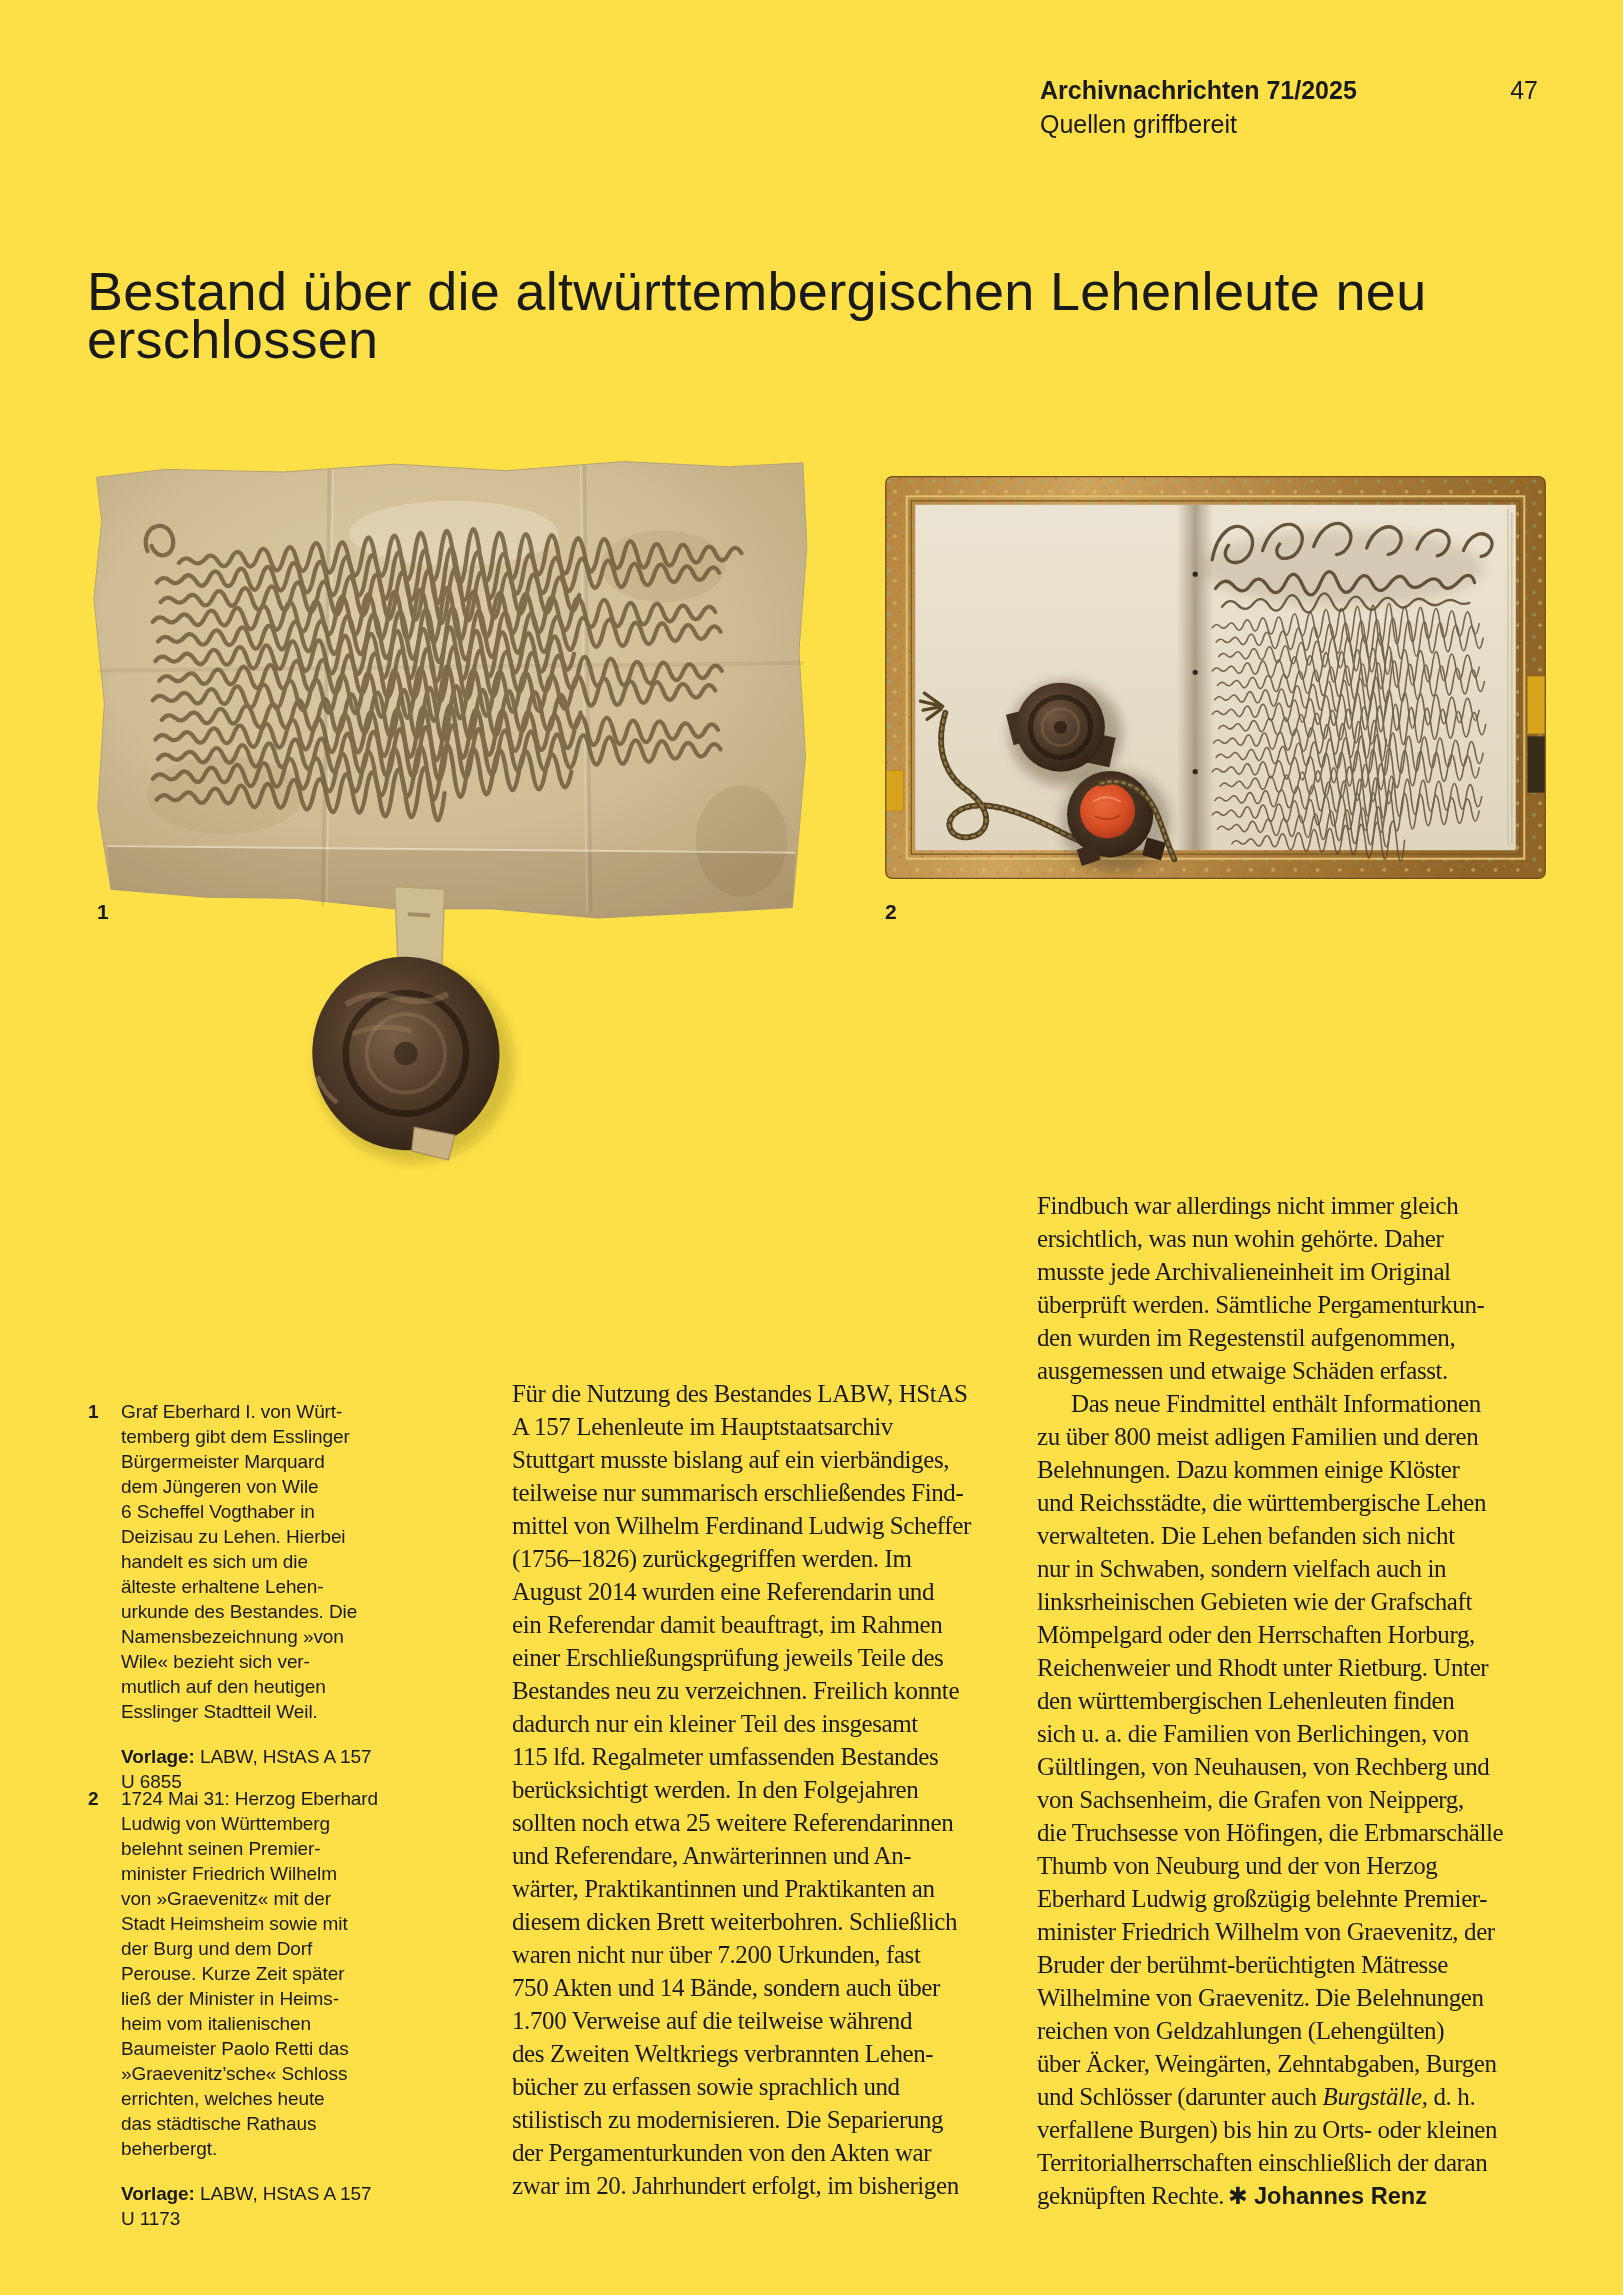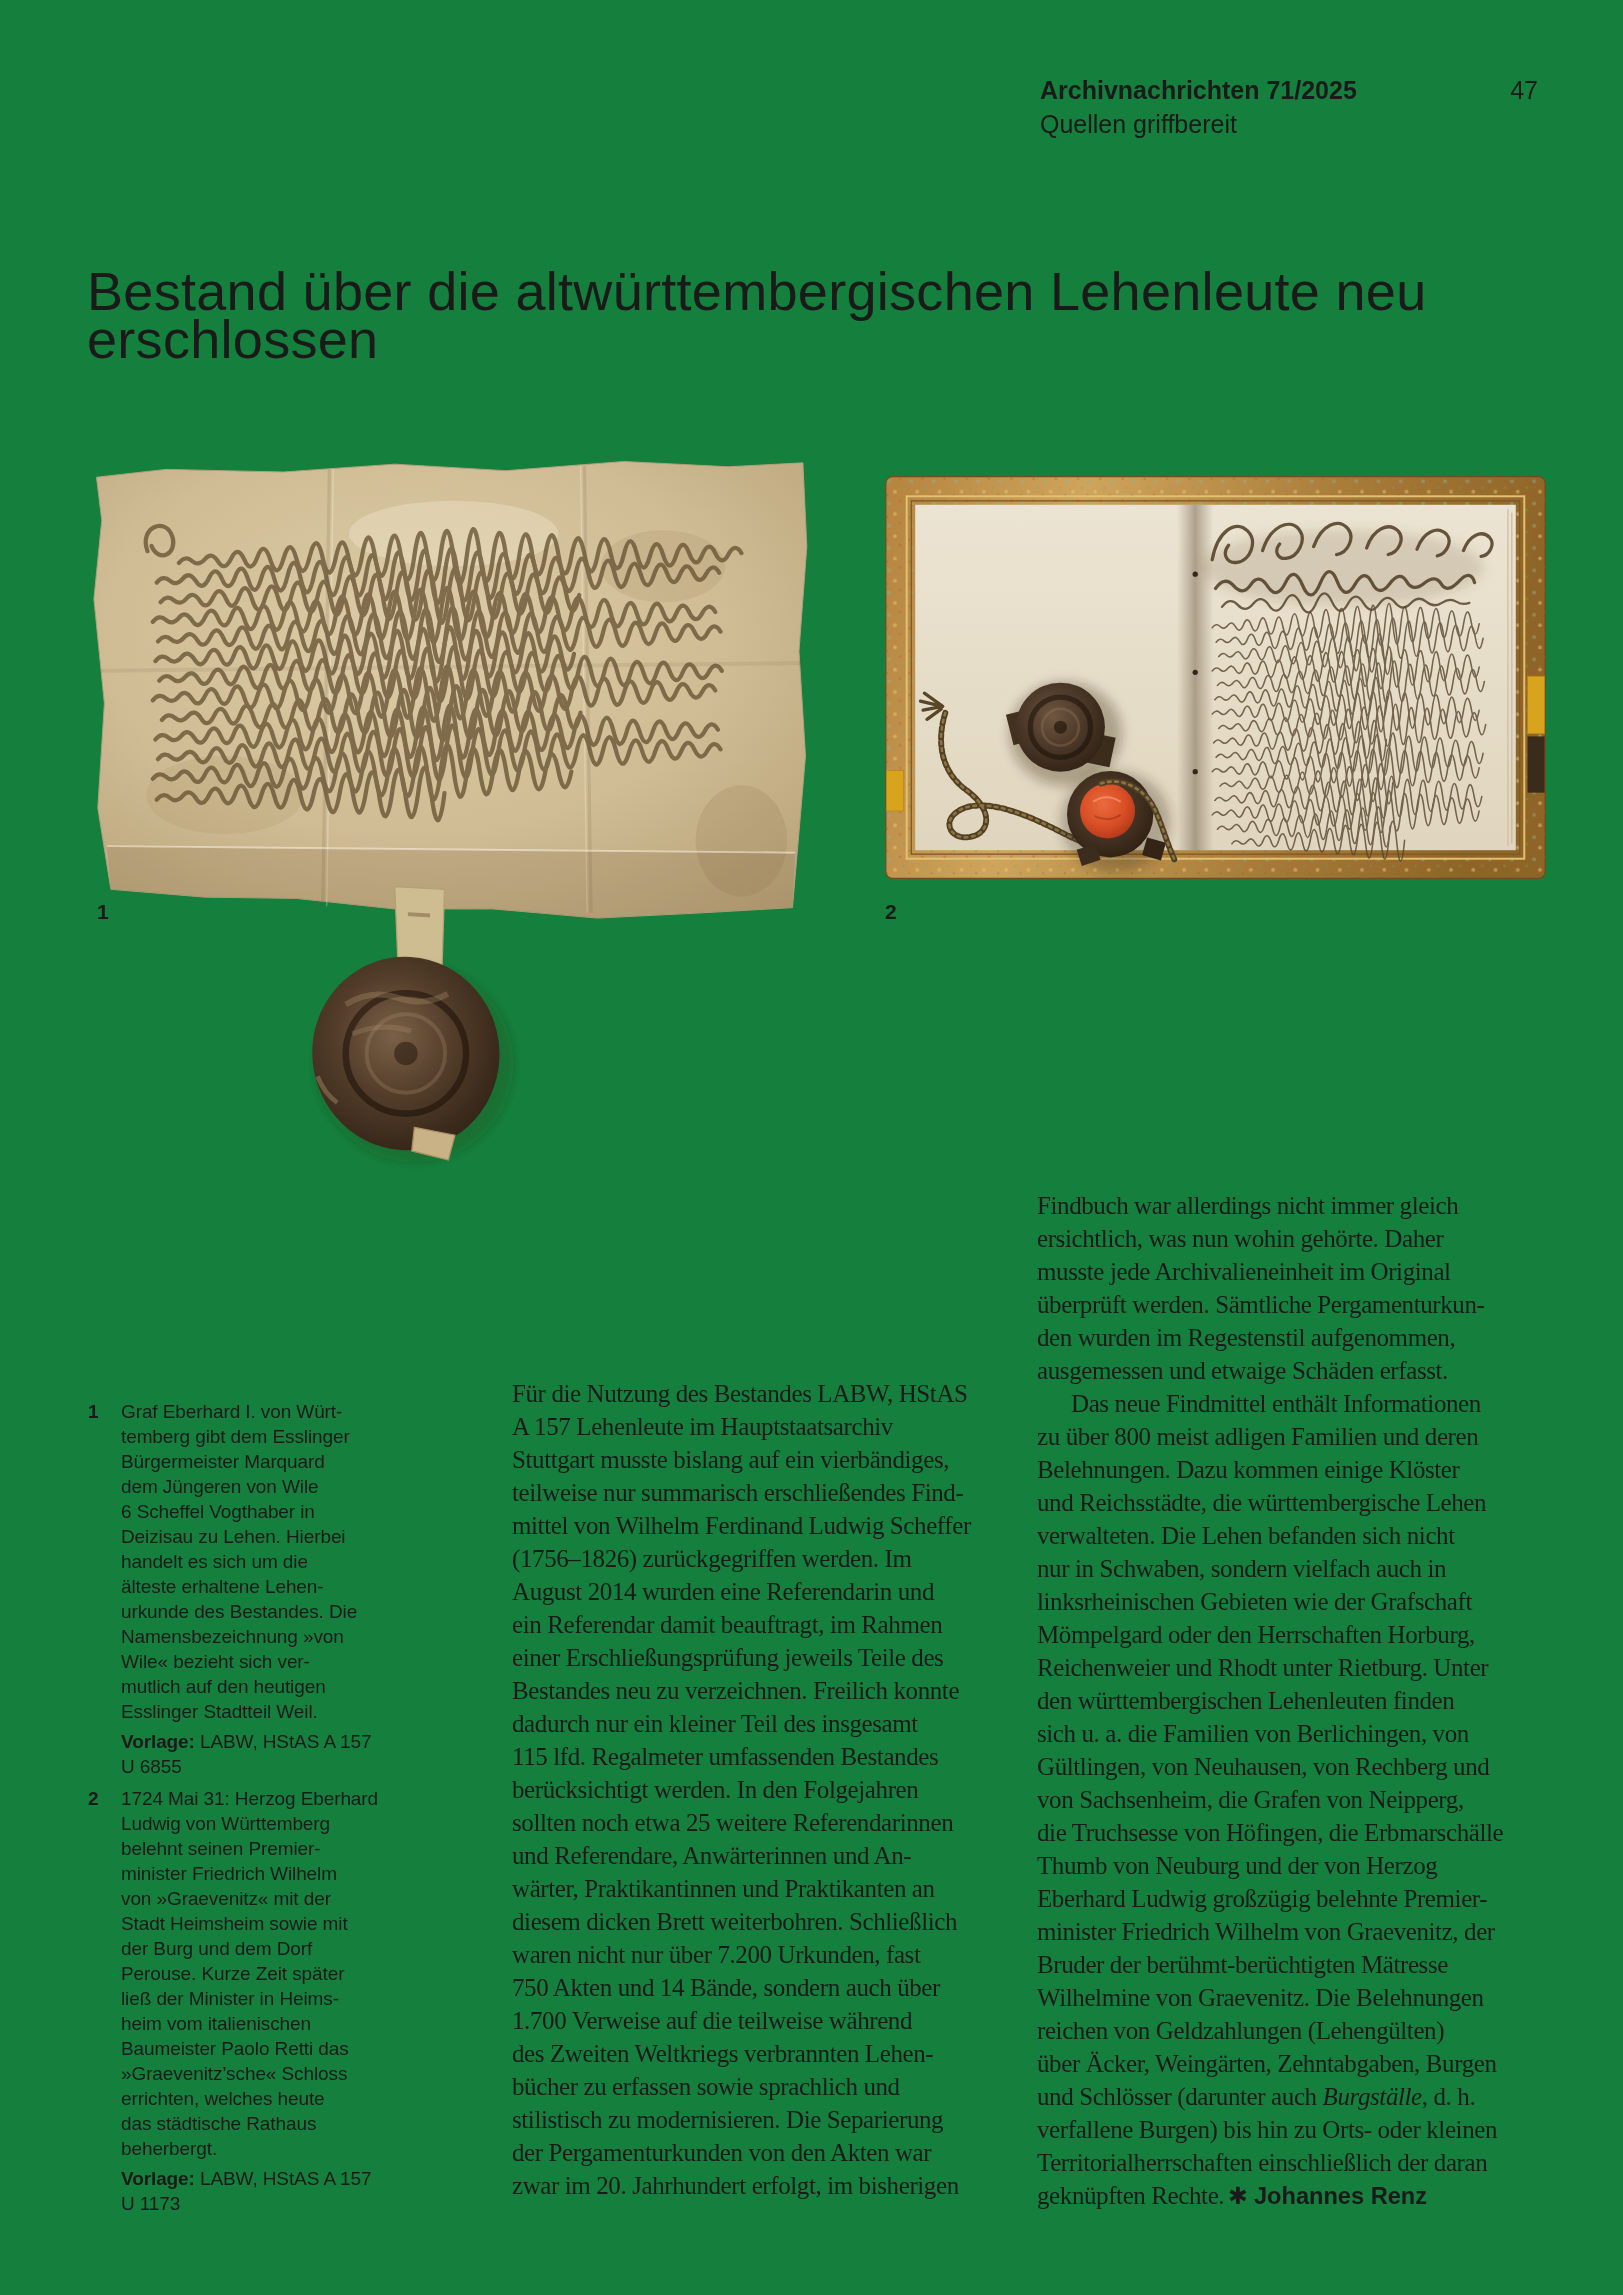--- a/index.html
+++ b/index.html
@@ -1,16 +1,16 @@
 <!DOCTYPE html>
 <html style="font-size:10.5px"><head>
 <meta charset="utf-8">
 <style>
   html,body{margin:0;padding:0;background:#ffffff;}
-  .page{position:relative;width:1623px;height:2295px;background:#15803d;overflow:hidden;
+  .page{position:relative;width:1623px;height:2295px;background:#fde047;overflow:hidden;
         font-family:"Liberation Sans",sans-serif;color:#1a1a1a;}
   .abs{position:absolute;}
   .pre{white-space:pre;}
 
   
   .hdr{left:1040px;top:73px;font-size:25px;line-height:34px;}
   .hdr .mag{font-weight:bold;}
   .pageno{left:1466px;top:73px;width:72px;text-align:right;font-size:25px;line-height:34px;}
 
   
@@ -18,21 +18,21 @@
   .title-main{font-size:42px;line-height:48px;font-weight:bold;letter-spacing:-0.3px;}
   .title-sub{font-size:54px;line-height:48px;font-weight:normal;letter-spacing:0.3px;}
 
   
   .figlabel{font-size:21px;font-weight:bold;}
 
   
   .caption{display:flex;width:366px;font-size:19px;line-height:25px;letter-spacing:-0.1px;}
   .cap-num{width:33px;flex:0 0 33px;font-weight:bold;}
   .cap-body{flex:1;}
-  .cap-src{margin-top:5px;white-space:pre;}
+  .cap-src{margin-top:20px;white-space:pre;}
   .cap-src .lbl{font-weight:bold;}
 
   
   .colserif{font-size:25px;line-height:33px;letter-spacing:-0.4px;font-family:"Liberation Serif",serif;}
   .indent{text-indent:34px;}
   .ital{font-style:italic;}
   .author{font-family:"Liberation Sans",sans-serif;font-weight:bold;font-size:23.6px;letter-spacing:0;}
   .endmark{font-family:"DejaVu Sans",sans-serif;font-size:23.6px;padding:0 6.5px 0 3.9px;}
 
   svg{display:block;}

